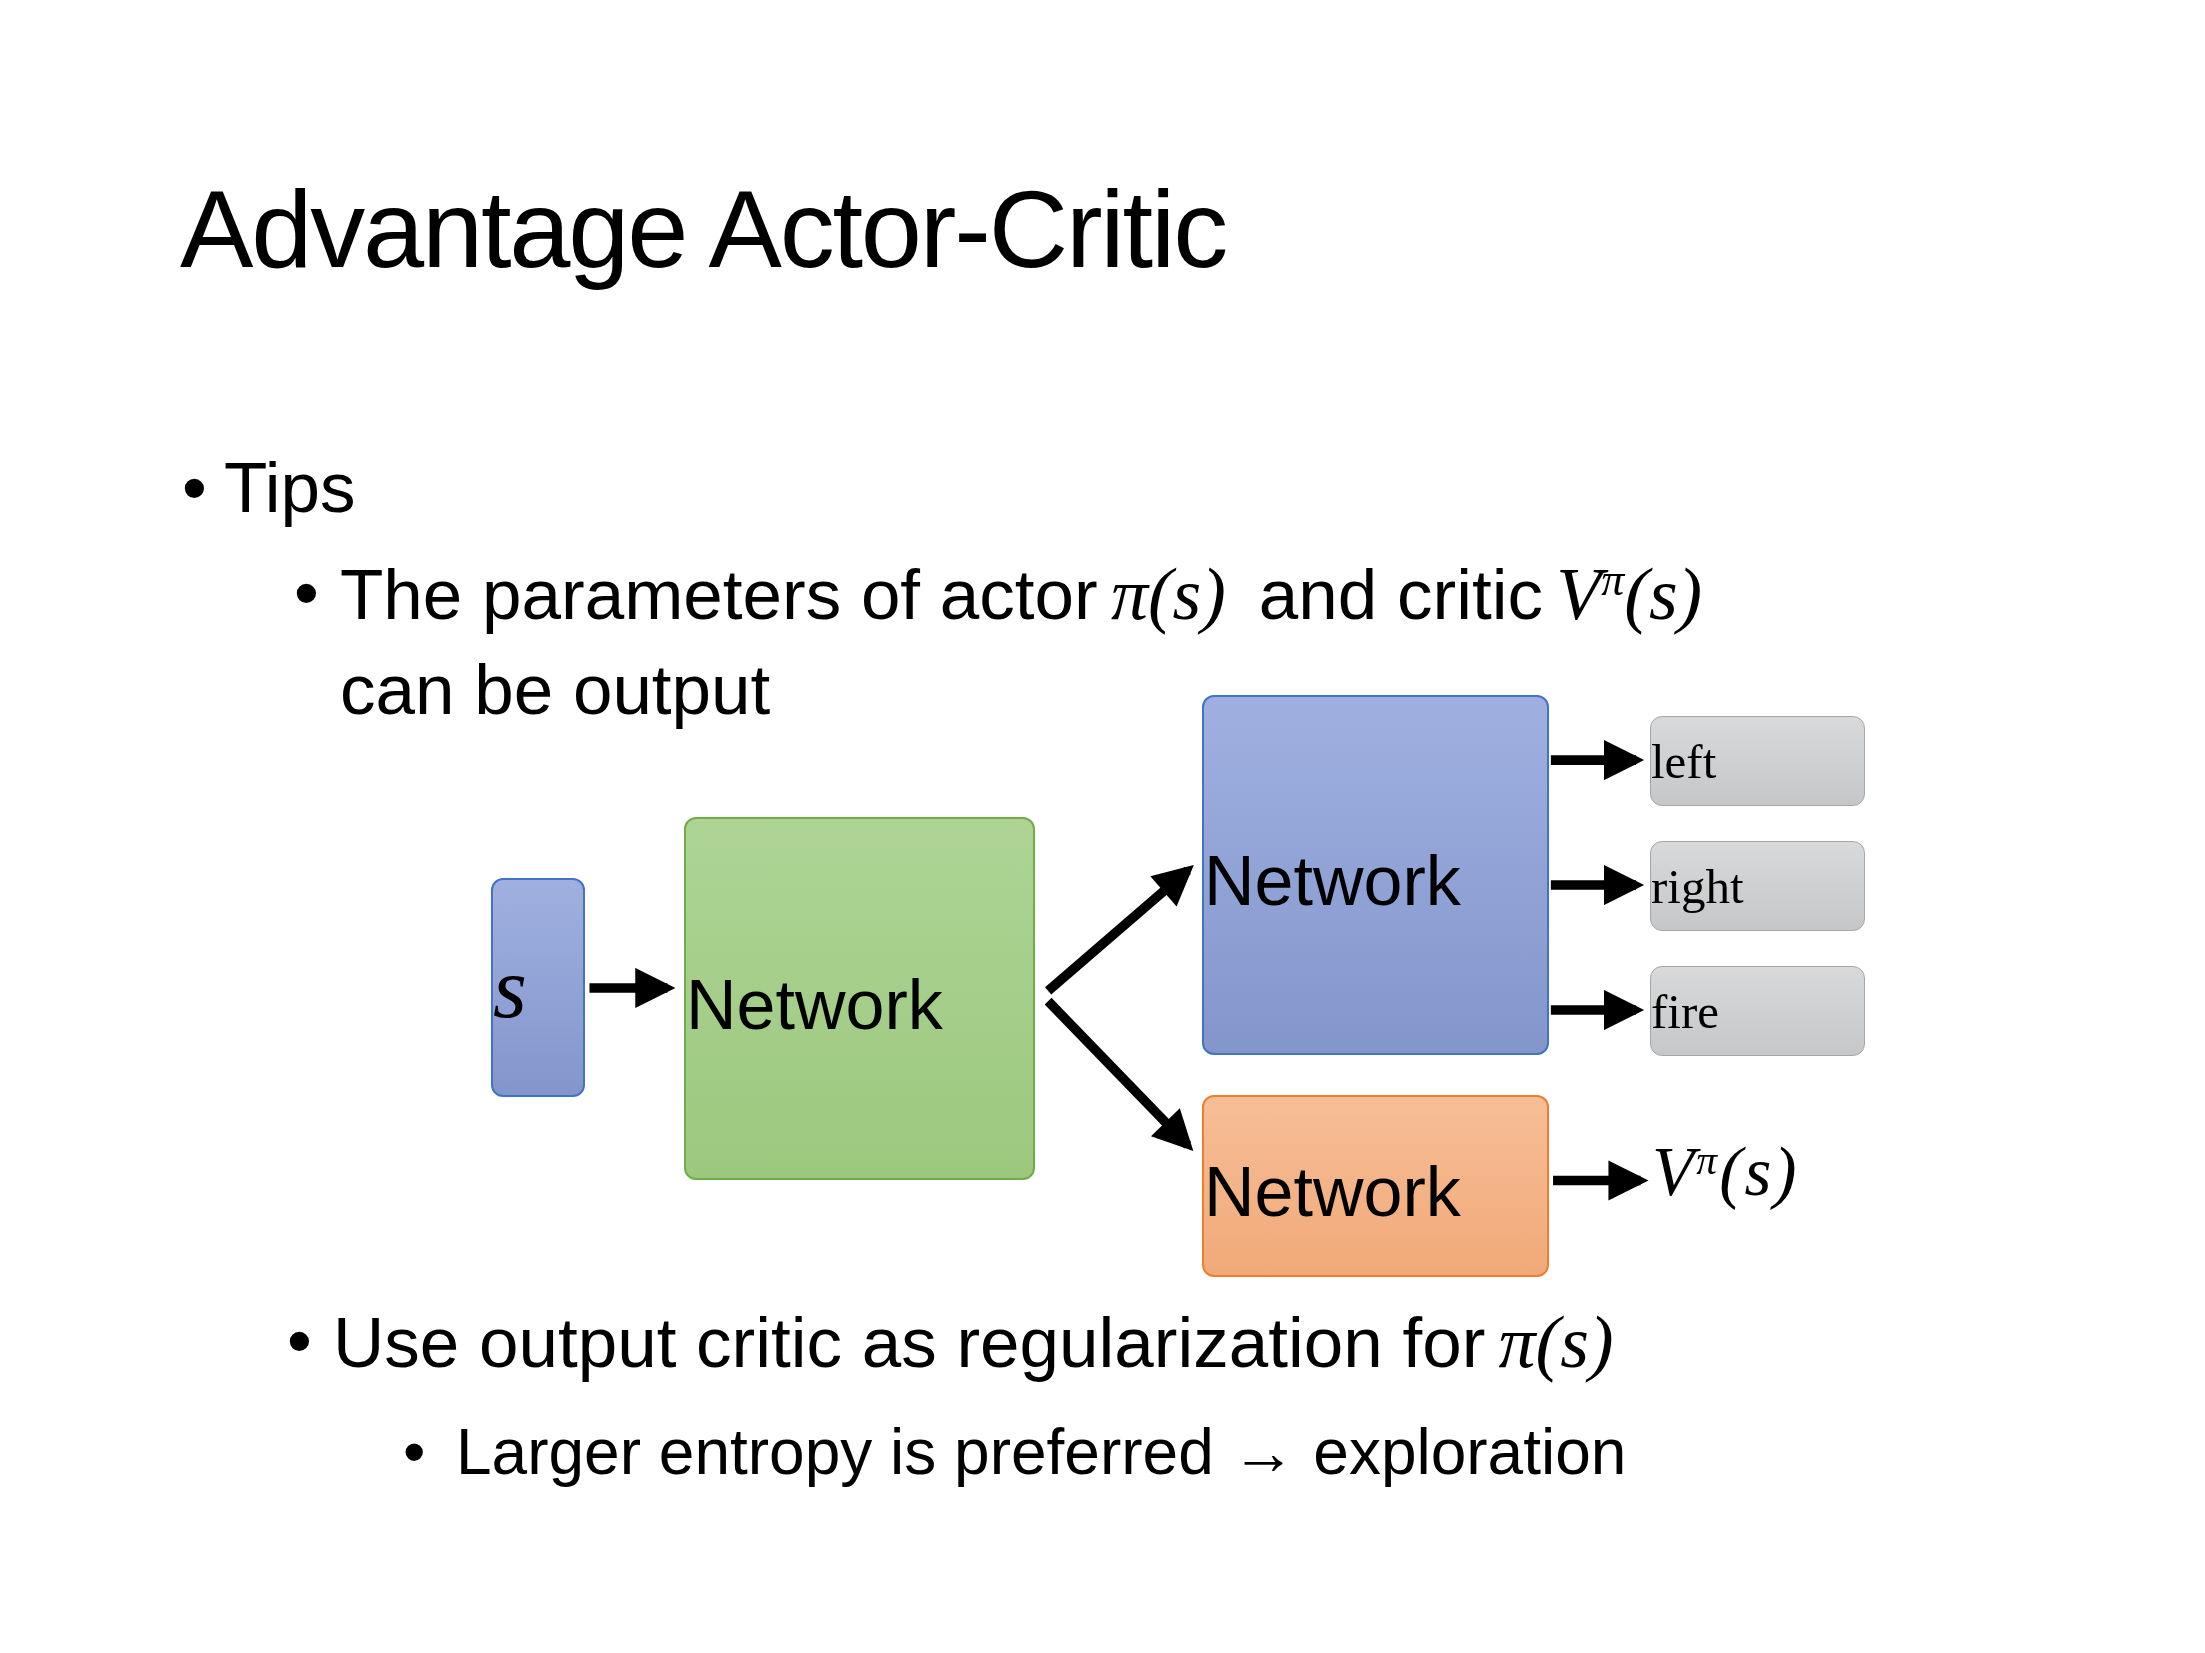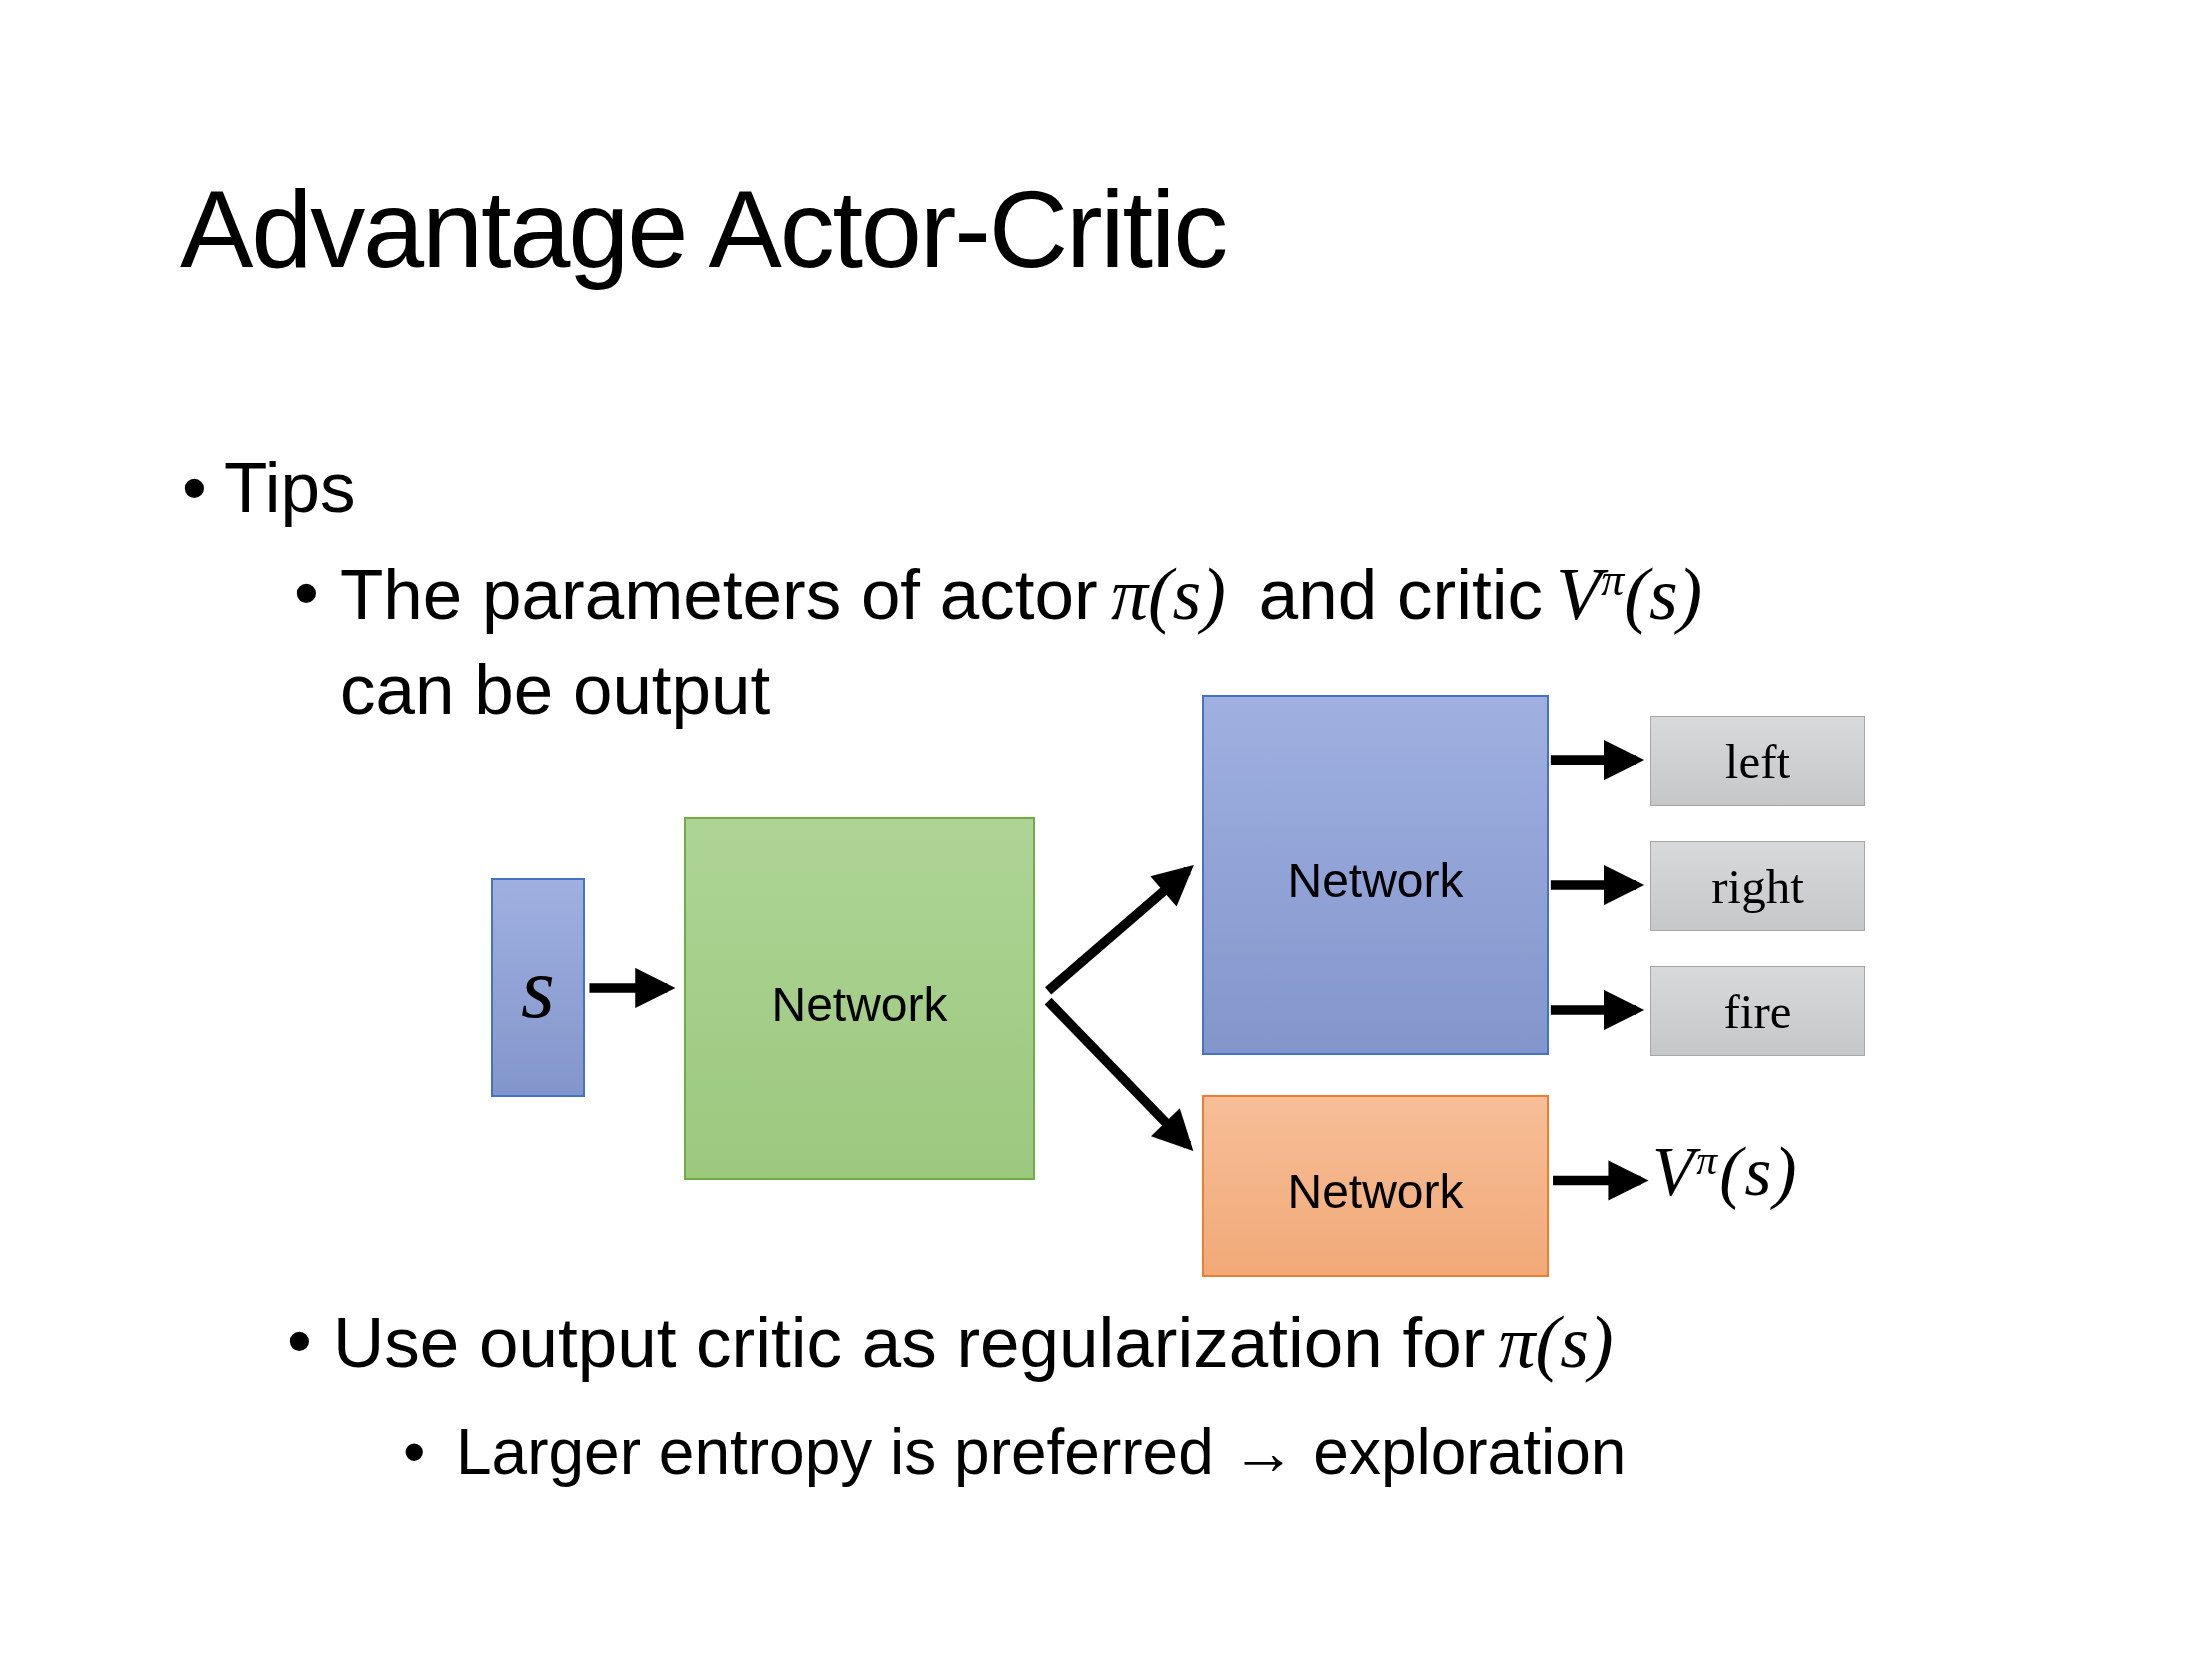--- a/index.html
+++ b/index.html
@@ -56,21 +56,22 @@
     font-style: italic;
     vertical-align: 0.52em;
     line-height: 0;
   }
   
   .box {
     position: absolute;
     box-sizing: border-box;
     display: flex;
     align-items: center;
-    justify-content: center;
+    justify-content: flex-start;
+    border-radius: 12px;
   }
   .box-state {
     left: 491px; top: 878px; width: 94px; height: 219px;
     background: linear-gradient(180deg, var(--blue_fill_light), var(--blue_fill_dark));
     border: 2.2px solid var(--blue_border);
   }
   .box-shared {
     left: 684px; top: 817px; width: 351px; height: 363px;
     background: linear-gradient(180deg, var(--green_fill_light), var(--green_fill_dark));
     border: 2.2px solid var(--green_border);
@@ -87,21 +88,21 @@
   }
   .box-action {
     left: 1650px; width: 215px; height: 90px;
     background: linear-gradient(180deg, var(--gray_fill_light), var(--gray_fill_dark));
     border: 1.5px solid var(--gray_border);
   }
   .box-action.a1 { top: 716px; }
   .box-action.a2 { top: 841px; }
   .box-action.a3 { top: 966px; }
   .net-label {
-    font-size: 48px;
+    font-size: 70px;
     line-height: 1;
     margin-top: 12px;
   }
   .state-label {
     font-family: "Liberation Serif", serif;
     font-style: italic;
     font-size: 87px;
     line-height: 1;
   }
   .action-label {

